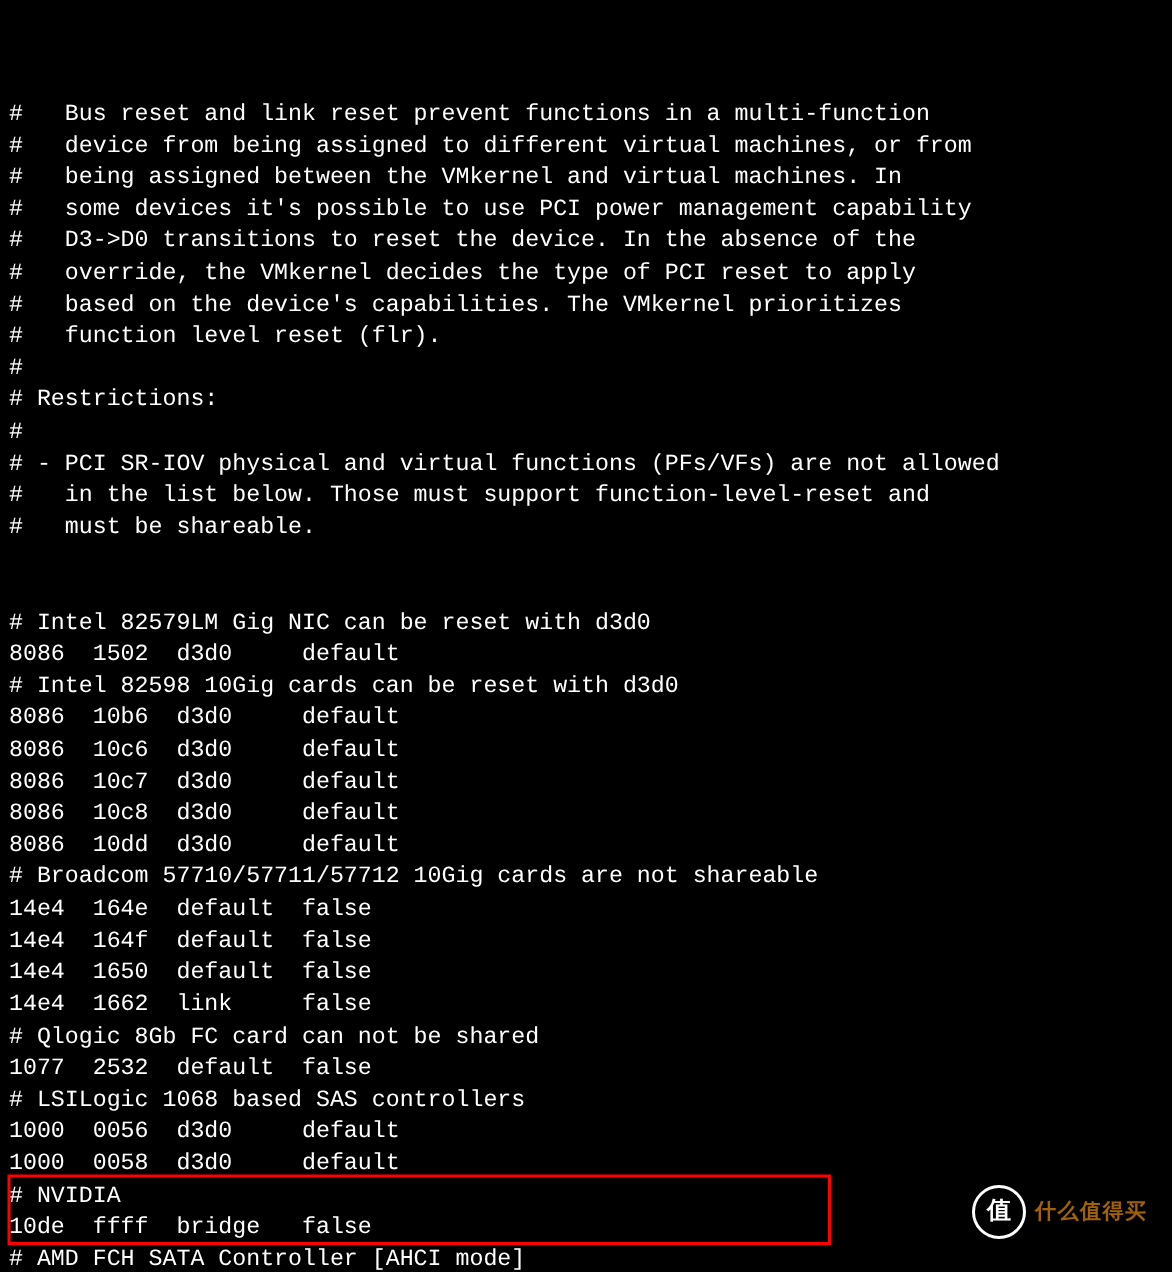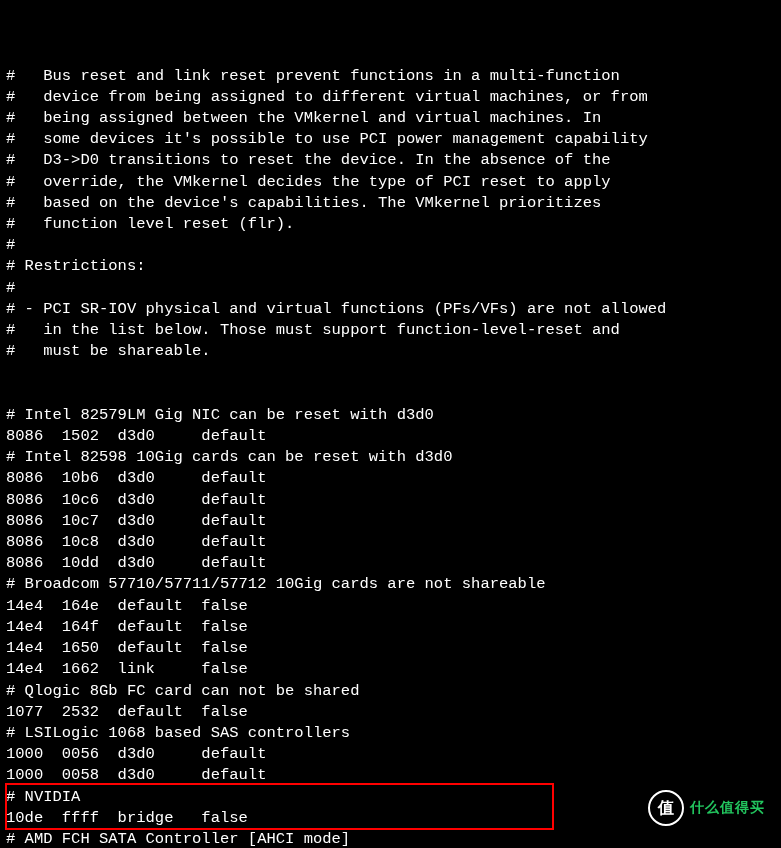--- a/index.html
+++ b/index.html
@@ -41,21 +41,21 @@
     border: 2px solid #fff;
     display: flex;
     align-items: center;
     justify-content: center;
     color: #fff;
     font-family: sans-serif;
     font-size: 16px;
     font-weight: bold;
   }
   .wm-text {
-    color: #22c55e;
+    color: #a16207;
     font-family: sans-serif;
     font-size: 14px;
     font-weight: bold;
     letter-spacing: 1px;
   }
 </style>
 </head>
 <body>
 
 

